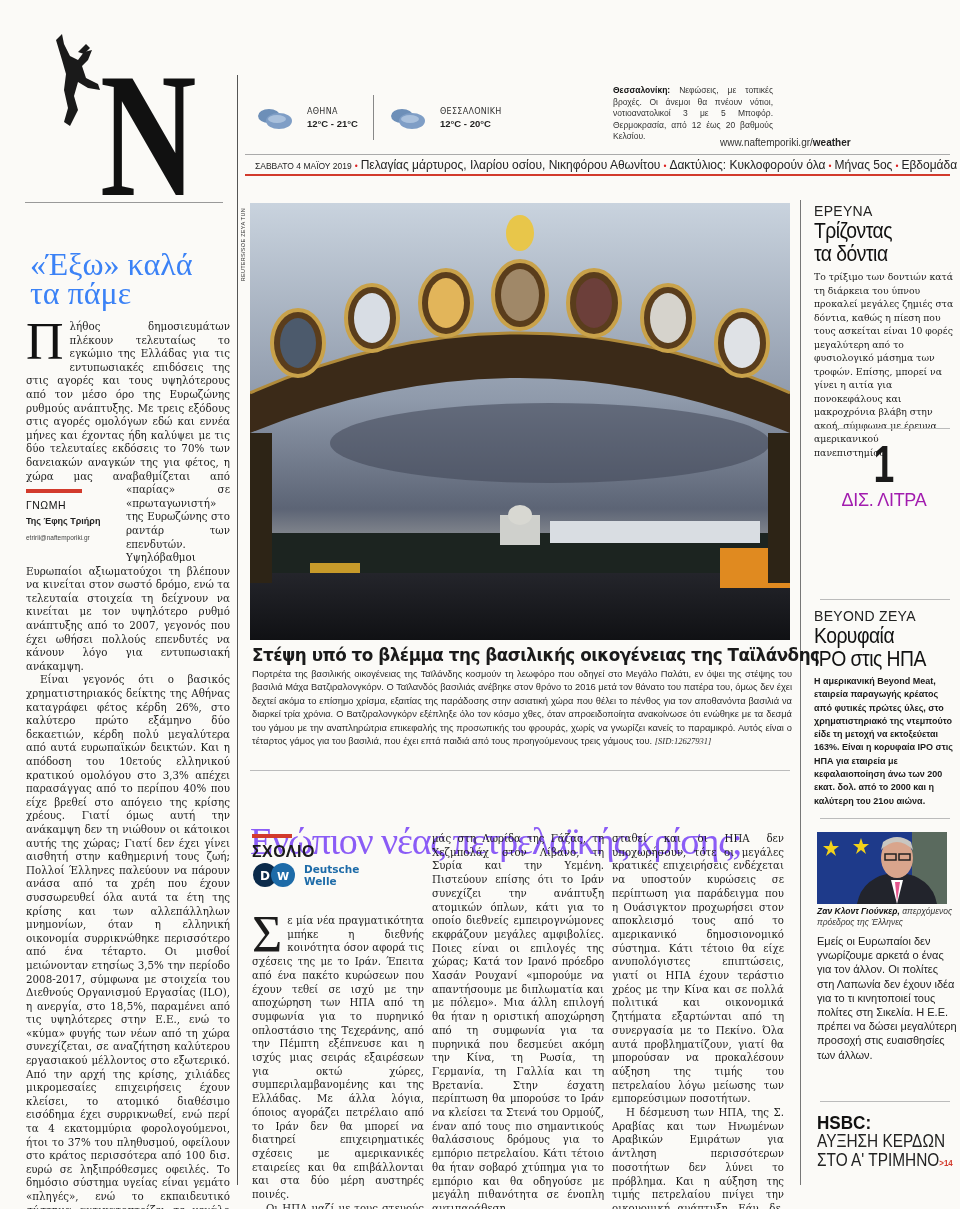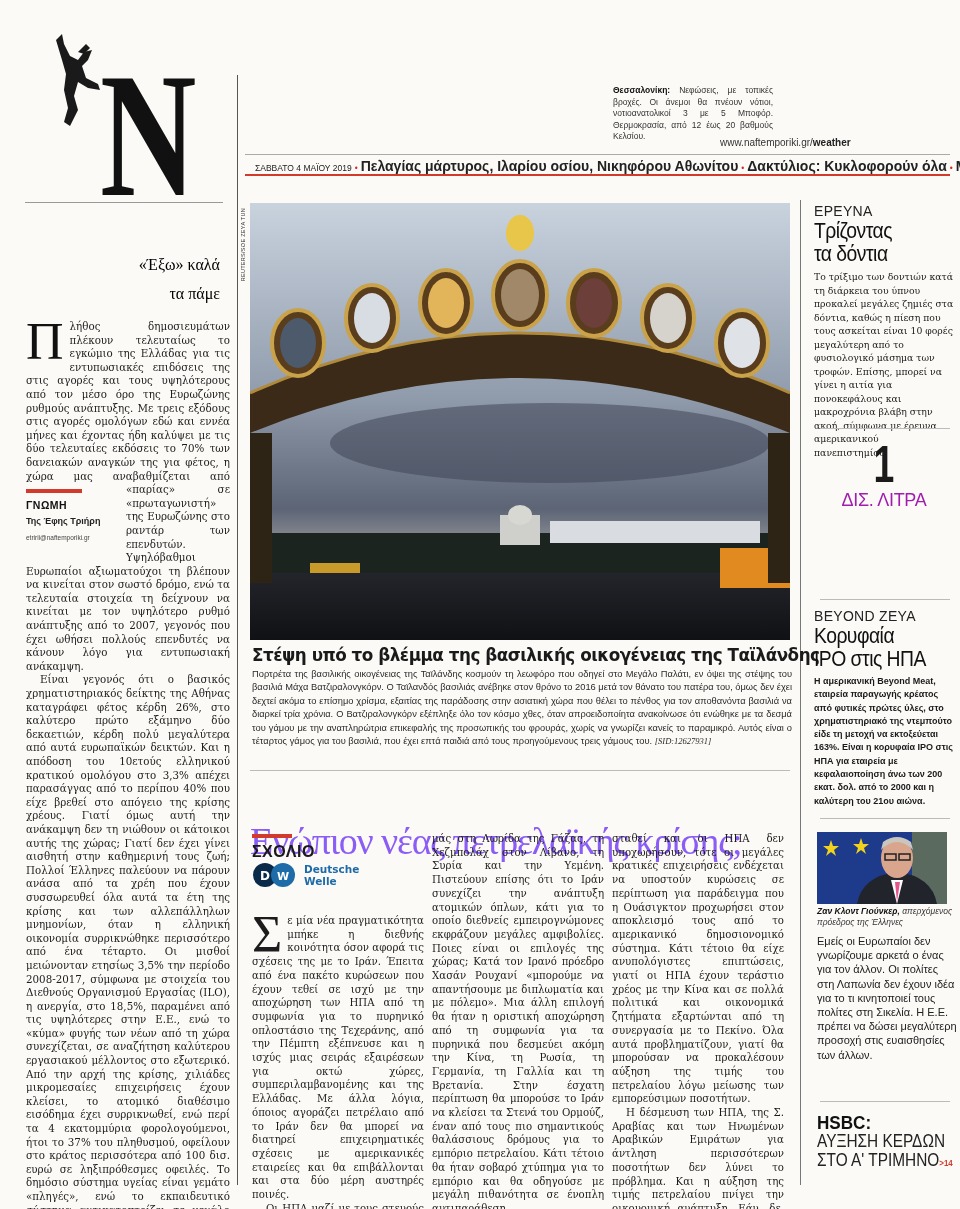--- a/index.html
+++ b/index.html
@@ -24,32 +24,32 @@
   .wx .city{font-family:"DejaVu Sans",sans-serif;font-size:8px;color:#333;letter-spacing:.3px}
   .wx .temp{font-family:"Liberation Sans",sans-serif;font-weight:bold;font-size:9.5px;color:#222;margin-top:2px}
   #forecast{left:613px;top:85px;width:340px;display:flex;gap:10px}
   #forecast p{font-family:"Liberation Sans",sans-serif;font-size:8.5px;line-height:11.5px;color:#333;width:160px;text-align:justify}
   #forecast b{color:#111}
   #weather-url{left:720px;top:137px;font-family:"Liberation Sans",sans-serif;font-size:10px;color:#333}
   #weather-url b{color:#222}
   #date-rule-top{left:245px;top:154px;width:705px;height:1px;background:#aaa}
   #dateline{left:255px;top:158px;width:700px;font-family:"Liberation Sans",sans-serif;font-size:8.5px;color:#222;white-space:nowrap}
   #dateline .sep{color:#d22;margin:0 3px}
-  #dateline .bd{font-weight:bold;font-size:14px}
+  #dateline .bd{font-weight:normal;font-size:12px}
   #date-rule-red{left:245px;top:174px;width:705px;height:2px;background:#d23a2c}
 
   
-  #op-head{left:30px;top:250px;width:190px;text-align:right;font-family:"Liberation Serif",serif;font-size:16px;line-height:29px;color:#000000}
+  #op-head{left:30px;top:250px;width:190px;text-align:left;font-family:"Liberation Serif",serif;font-size:32px;line-height:29px;color:#3b82f6}
   #op-body{left:26px;top:320px;width:204px;font-size:10.3px;line-height:13.6px;text-align:justify;color:#1c1c1c}
   #op-body p{text-indent:14px}
   #op-body p.first{text-indent:0}
   .dropP{float:left;font-family:"Liberation Serif",serif;font-size:52px;line-height:40px;margin:2px 6px 0 0;color:#111}
   #byline{float:left;width:92px;margin:6px 8px 4px 0;height:64px}
   #byline .bar{width:56px;height:4px;background:#d23a2c;margin-bottom:6px}
-  #byline .tag{font-family:"Liberation Sans",sans-serif;font-weight:bold;font-size:10.5px;letter-spacing:.5px;color:#111}
+  #byline .tag{font-family:"Liberation Sans",sans-serif;font-weight:normal;font-size:10.5px;letter-spacing:.5px;color:#111}
   #byline .who{font-family:"Liberation Sans",sans-serif;font-size:9px;margin-top:2px;color:#222;font-weight:bold}
   #byline .mail{font-family:"Liberation Sans",sans-serif;font-size:6.5px;margin-top:3px;color:#444}
   .sid{font-style:italic;font-size:8.5px;font-family:"Liberation Serif",serif}
 
   
   #photo{left:250px;top:203px;width:540px;height:437px;overflow:hidden}
   #photo-credit{left:240px;top:208px;font-family:"Liberation Sans",sans-serif;font-size:5.5px;color:#333;writing-mode:vertical-rl;transform:rotate(180deg);letter-spacing:.3px}
   #photo-title{left:252px;top:645px;width:540px;font-family:"DejaVu Sans",sans-serif;font-weight:bold;font-size:16.8px;letter-spacing:-.5px;color:#1a1a1a;white-space:nowrap}
   #photo-caption{left:252px;top:668px;width:540px;font-family:"Liberation Sans",sans-serif;font-size:9.3px;line-height:13.4px;color:#2a2a2a;text-align:justify}
 
@@ -105,20 +105,42 @@
     <path d="M8 10 L14 4 L16 14 L22 26 L30 30 L36 22 L44 20 L40 30 L34 36 L38 48 L50 54 L52 60 L40 58 L30 52 L26 66 L30 80 L22 96 L16 92 L20 78 L16 60 L18 44 L14 30 Z" fill="#1a1a1a"></path>
     <path d="M30 22 L38 14 L42 18 L36 24 Z" fill="#1a1a1a"></path>
   </svg>
   <div class="N">N</div>
 </div>
 <div id="logo-rule" class="abs"></div>
 <div id="vrule-left" class="abs"></div>
 <div id="vrule-right" class="abs"></div>
 
 <div id="weather" class="abs">
+  <div class="wx">
+    <svg width="40" height="26" viewBox="0 0 40 26">
+      <ellipse cx="14" cy="11" rx="11" ry="7" fill="#6d8fb8"></ellipse>
+        <ellipse cx="24" cy="16" rx="13" ry="8" fill="#7f9ec6"></ellipse>
+        <ellipse cx="22" cy="14" rx="9" ry="4" fill="#a9c0dc"></ellipse>
+    </svg>
+    <div>
+        <div class="city">ΑΘΗΝΑ</div>
+    <div class="temp">12°C - 21°C</div>
+      </div>
+  </div>
+  <div class="wx">
+    <svg width="40" height="26" viewBox="0 0 40 26">
+      <ellipse cx="14" cy="11" rx="11" ry="7" fill="#6d8fb8"></ellipse>
+        <ellipse cx="24" cy="16" rx="13" ry="8" fill="#7f9ec6"></ellipse>
+        <ellipse cx="22" cy="14" rx="9" ry="4" fill="#a9c0dc"></ellipse>
+    </svg>
+    <div>
+        <div class="city">ΘΕΣΣΑΛΟΝΙΚΗ</div>
+    <div class="temp">12°C - 20°C</div>
+      </div>
+  </div>
 </div>
 <div id="forecast" class="abs">
   <p><b>Θεσσαλονίκη:</b><span> Νεφώσεις, με τοπικές βροχές. Οι άνεμοι θα πνέουν νότιοι, νοτιοανατολικοί 3 με 5 Μποφόρ. Θερμοκρασία, από 12 έως 20 βαθμούς Κελσίου.</span></p>
 </div>
 <div id="weather-url" class="abs"><span>www.naftemporiki.gr/</span><b>weather</b></div>
 
 <div id="date-rule-top" class="abs"></div>
 <div id="dateline" class="abs">
   <span>ΣΑΒΒΑΤΟ 4 ΜΑΪΟΥ 2019</span><span class="sep">•</span><span class="bd">Πελαγίας μάρτυρος, Ιλαρίου οσίου, Νικηφόρου Αθωνίτου</span><span class="sep">•</span><span class="bd">Δακτύλιος: Κυκλοφορούν όλα</span><span class="sep">•</span><span class="bd">Μήνας 5ος</span><span class="sep">•</span><span class="bd">Εβδομάδα 18η</span><span class="sep">•</span><span class="bd">Ανατολή ηλίου: 06:26 Δύση: 20:18</span>
 </div>

